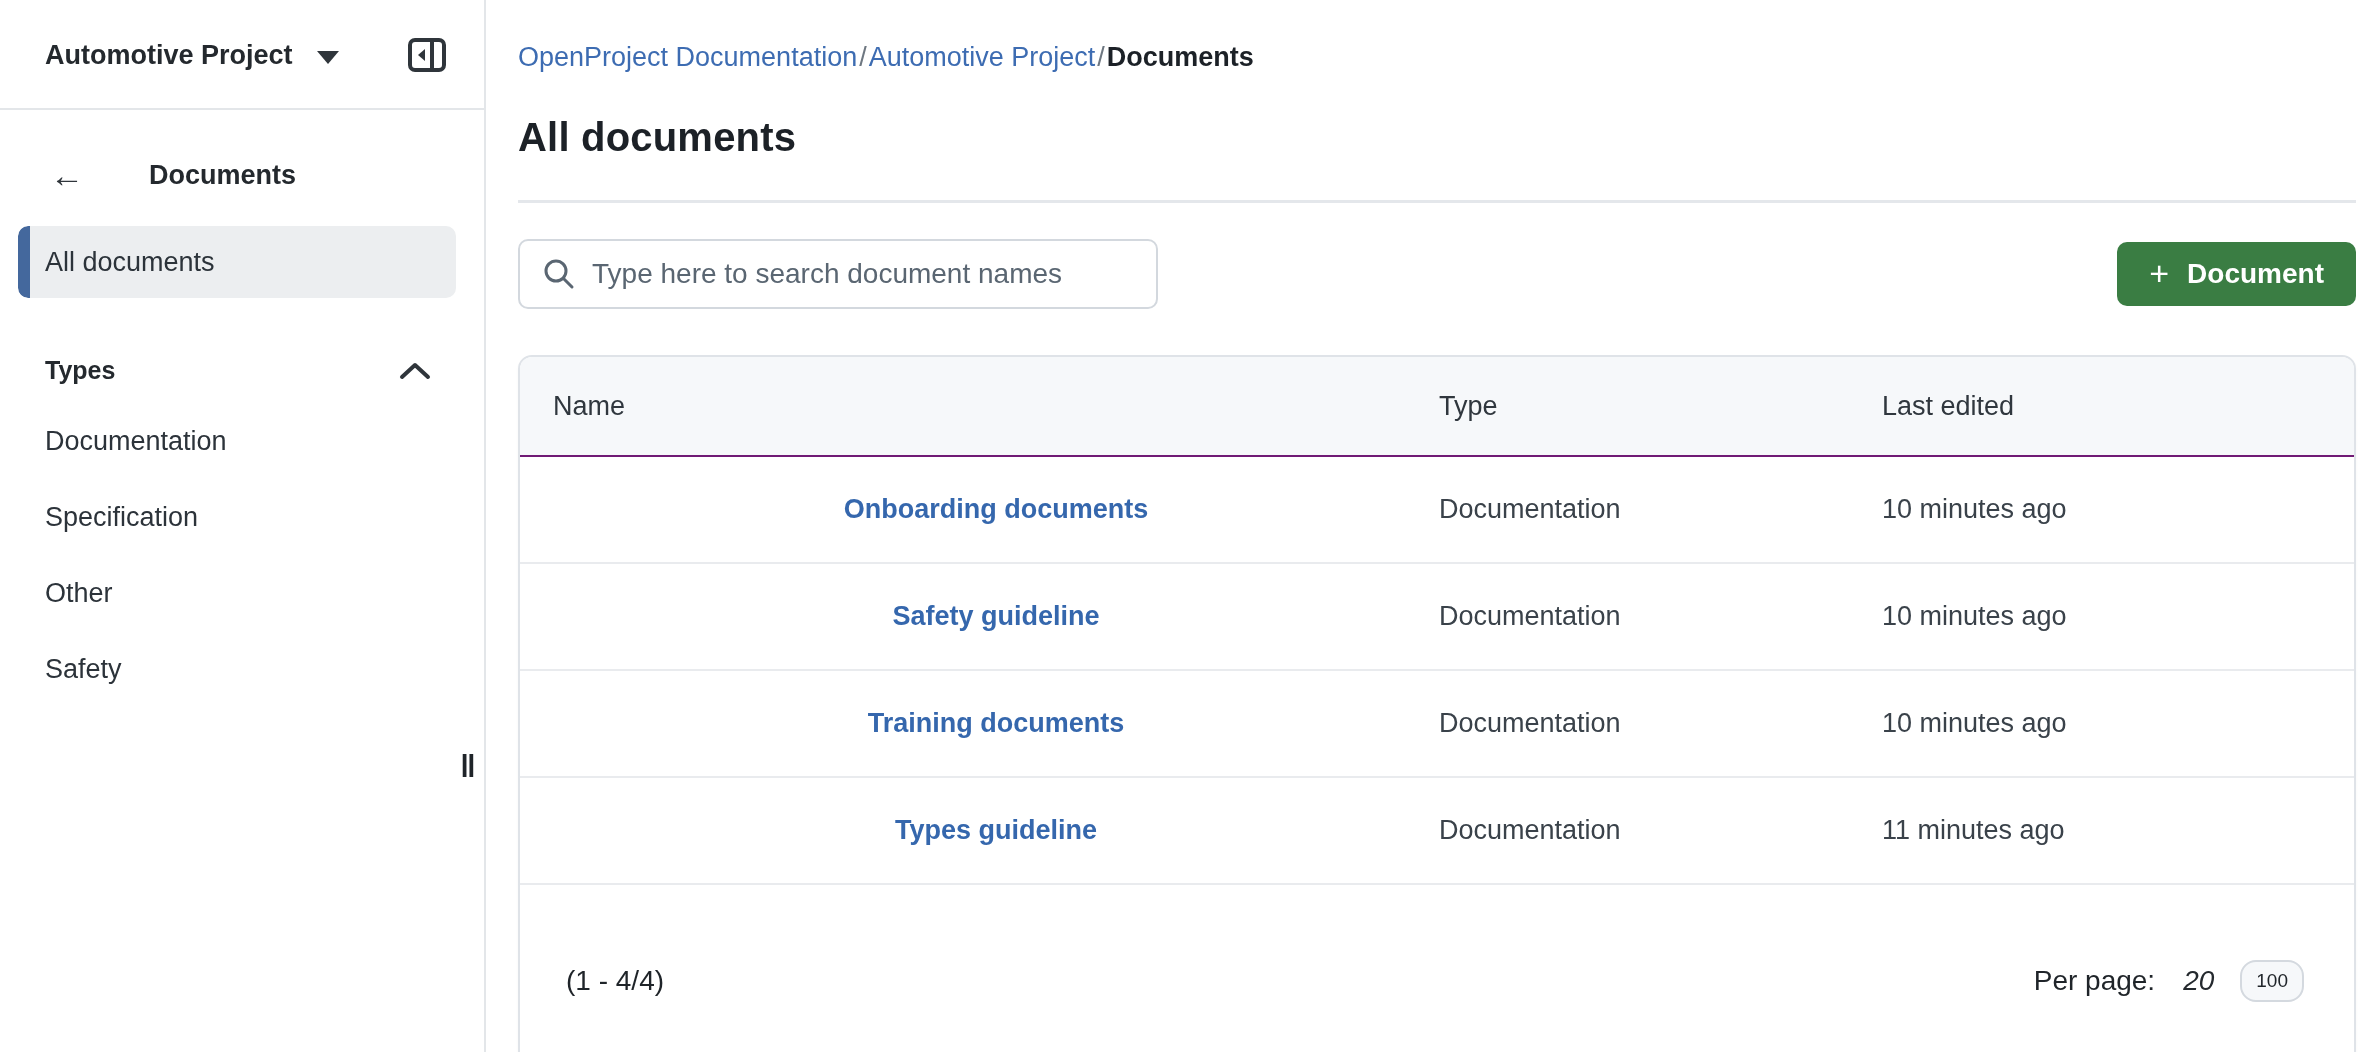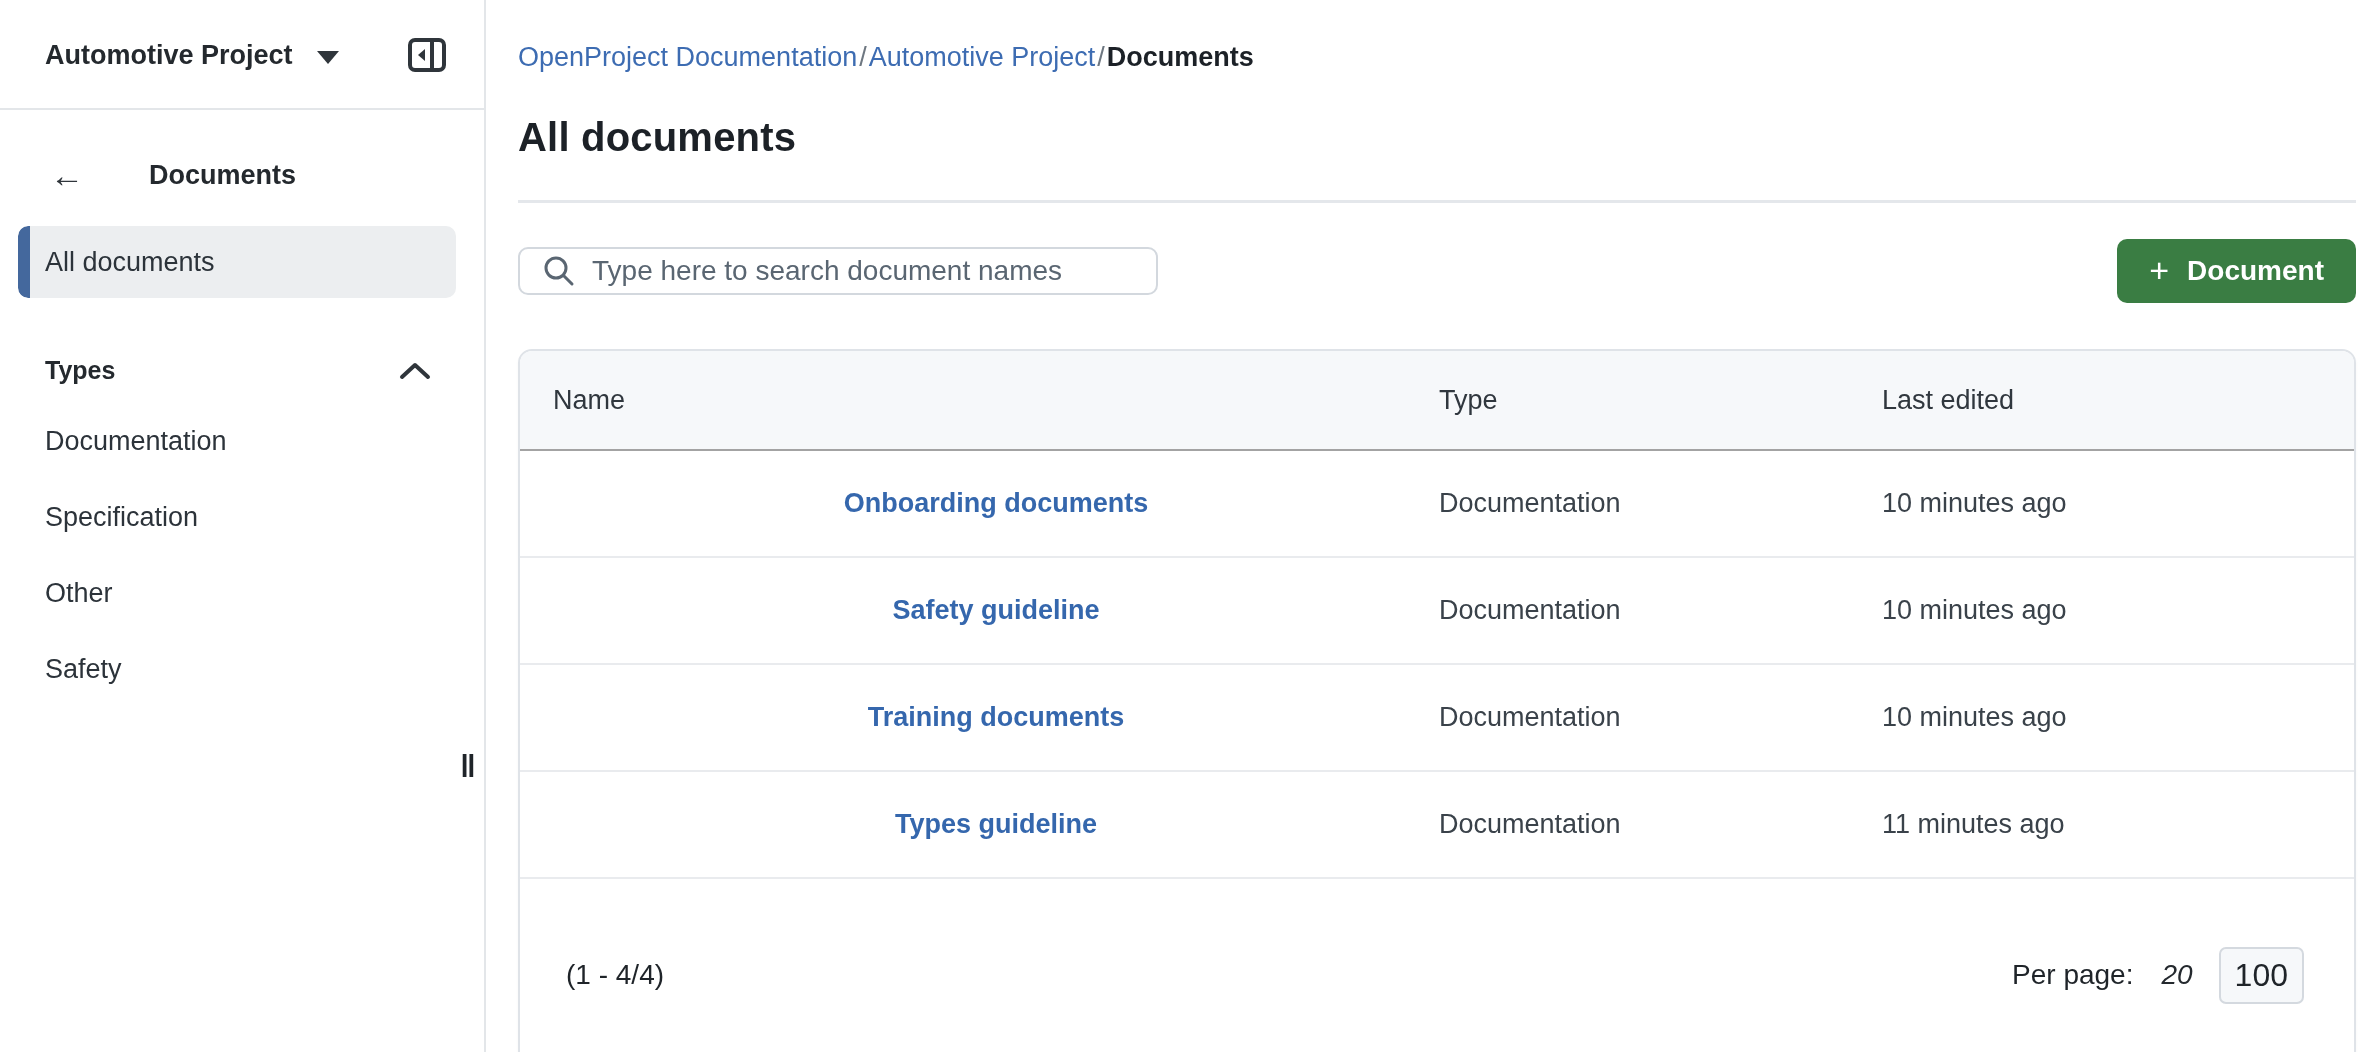--- a/index.html
+++ b/index.html
@@ -125,21 +125,21 @@
     border-top: 3px solid #e4e7eb;
     margin-top: 40px;
   }
   .toolbar {
     margin-top: 36px;
     display: flex;
     align-items: center;
   }
   .search-box {
     width: 640px;
-    height: 48px;
+    height: 70px;
     border: 2px solid #d3d8de;
     border-radius: 10px;
     display: flex;
     align-items: center;
     padding: 0 20px 0 22px;
     background: #ffffff;
   }
   .search-box input {
     border: none;
     outline: none;
@@ -177,21 +177,21 @@
     overflow: hidden;
     box-shadow: 0 2px 3px rgba(30,40,50,0.04);
   }
   .t-head {
     background: #f6f8fa;
     height: 100px;
     display: grid;
     grid-template-columns: 886px 443px 1fr;
     align-items: center;
     padding-left: 33px;
-    border-bottom: 2px solid #a3a3a3;
+    border-bottom: 2px solid #701a75;
     font-size: 27px;
     color: #30373e;
   }
   .t-row {
     height: 107px;
     display: grid;
     grid-template-columns: 886px 443px 1fr;
     align-items: center;
     padding-left: 33px;
     border-bottom: 2px solid #e9ebee;
@@ -219,23 +219,23 @@
     display: flex;
     align-items: center;
     font-size: 28px;
     color: #1f2429;
   }
   .per-page-label { margin-right: 28px; }
   .pp-current { font-style: italic; color: #24292e; margin-right: 26px; cursor: default; }
   .pp-option {
     border: 2px solid #d4d9df;
     background: #f6f8fa;
-    border-radius: 7px;
+    border-radius: 16px;
     padding: 8px 14px;
-    font-size: 32px;
+    font-size: 19px;
     color: #1f2429;
     cursor: pointer;
   }
 </style>
 </head>
 <body>
 
 <aside class="sidebar">
 
   <div class="project-selector">

